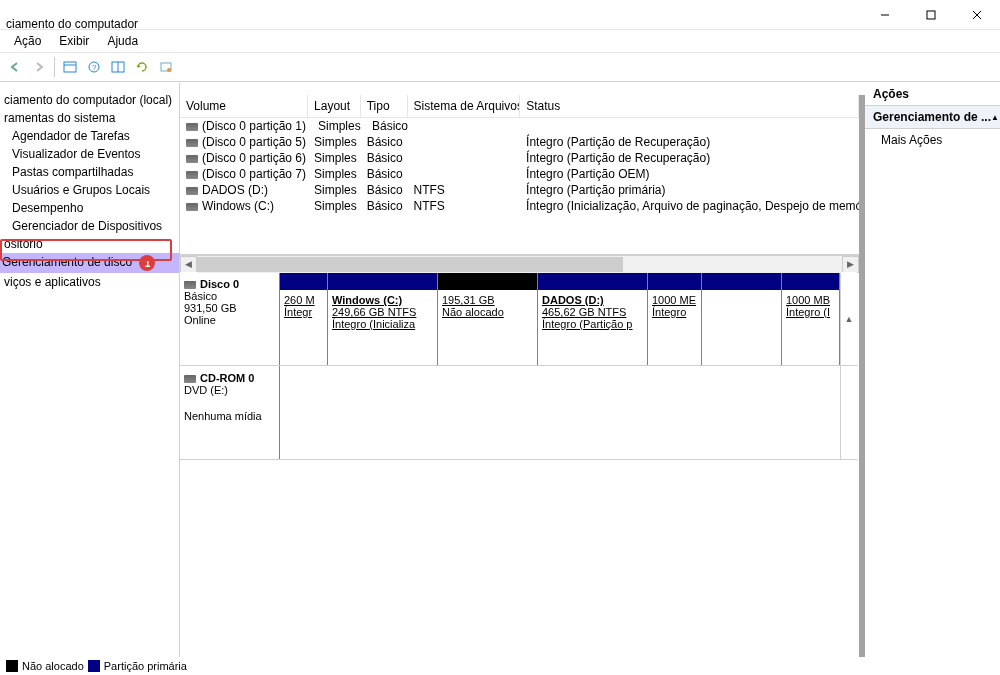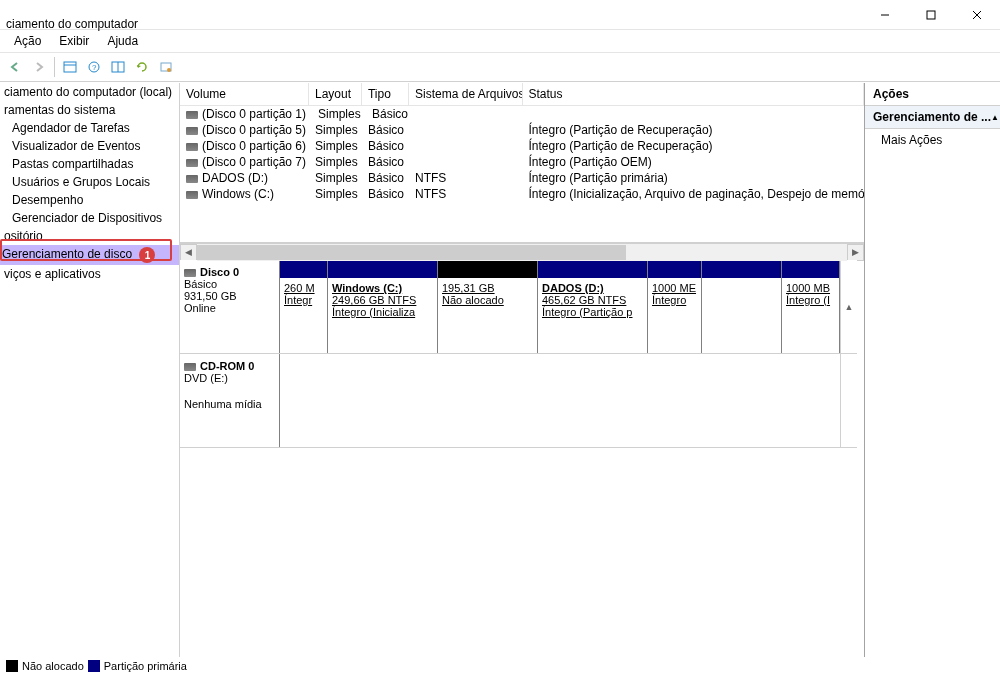--- a/index.html
+++ b/index.html
@@ -11,29 +11,29 @@
 .window-controls div { width: 46px; height: 30px; display: flex; align-items: center; justify-content: center; }
 
 .menubar { height: 22px; display: flex; align-items: center; gap: 2px; padding: 0 6px; }
 .menubar .item { padding: 2px 8px; }
 
 .toolbar { height: 30px; display: flex; align-items: center; gap: 2px; padding: 2px 4px; border-top: 1px solid #e5e5e5; border-bottom: 1px solid #d0d0d0; }
 .tool-btn { width: 22px; height: 22px; display: flex; align-items: center; justify-content: center; border: 1px solid transparent; }
 .tool-sep { width: 1px; height: 20px; background: #ccc; margin: 0 2px; }
 
 .main-area { display: flex; height: calc(100% - 82px - 18px); border-top: 1px solid #fff; }
-.tree { width: 180px; overflow: hidden; border-right: 1px solid #d0d0d0; padding-top: 0; }
+.tree { width: 180px; overflow: hidden; border-right: 1px solid #d0d0d0; padding-top: 8px; }
 .tree-item { padding: 2px 4px 2px 4px; white-space: nowrap; cursor: default; }
 .tree-item.indent { padding-left: 12px; }
 .tree-item.indent2 { padding-left: 2px; }
 .tree-item.sel { background: #c4b5fd; }
 .highlight-box { position: absolute; border: 2px solid #d93f3f; border-radius: 2px; pointer-events: none; z-index: 10; }
 .badge { display: inline-flex; width: 16px; height: 16px; background: #d93f3f; color: #fff; border-radius: 50%; align-items: center; justify-content: center; font-size: 10px; font-weight: bold; margin-left: 4px; vertical-align: middle; }
 
-.center { flex: 1; display: flex; flex-direction: column; border-right: 1px solid #a3a3a3; overflow: hidden; position: relative; }
+.center { flex: 1; display: flex; flex-direction: column; border-right: 6px solid #a3a3a3; overflow: hidden; position: relative; margin-top: 12px; }
 .volumes { height: 160px; display: flex; flex-direction: column; border-bottom: 1px solid #d0d0d0; overflow: hidden; }
 .table-head { display: flex; border-bottom: 1px solid #e5e5e5; background: #fff; }
 .th { padding: 4px 6px; font-weight: normal; border-right: 1px solid #e5e5e5; white-space: nowrap; overflow: hidden; }
 .table-body { overflow: hidden; }
 .tr { display: flex; }
 .td { padding: 1px 6px; white-space: nowrap; overflow: hidden; }
 .disk-icon { display: inline-block; width: 12px; height: 8px; background: linear-gradient(#666,#888); border-radius: 1px; margin-right: 4px; vertical-align: middle; }
 
 .hscroll { height: 17px; background: #f0f0f0; display: flex; align-items: center; border-top: 1px solid #d0d0d0; }
 .hscroll .btn { width: 17px; height: 17px; display: flex; align-items: center; justify-content: center; background: #f0f0f0; border: 1px solid #ccc; font-size: 9px; color: #666; }

